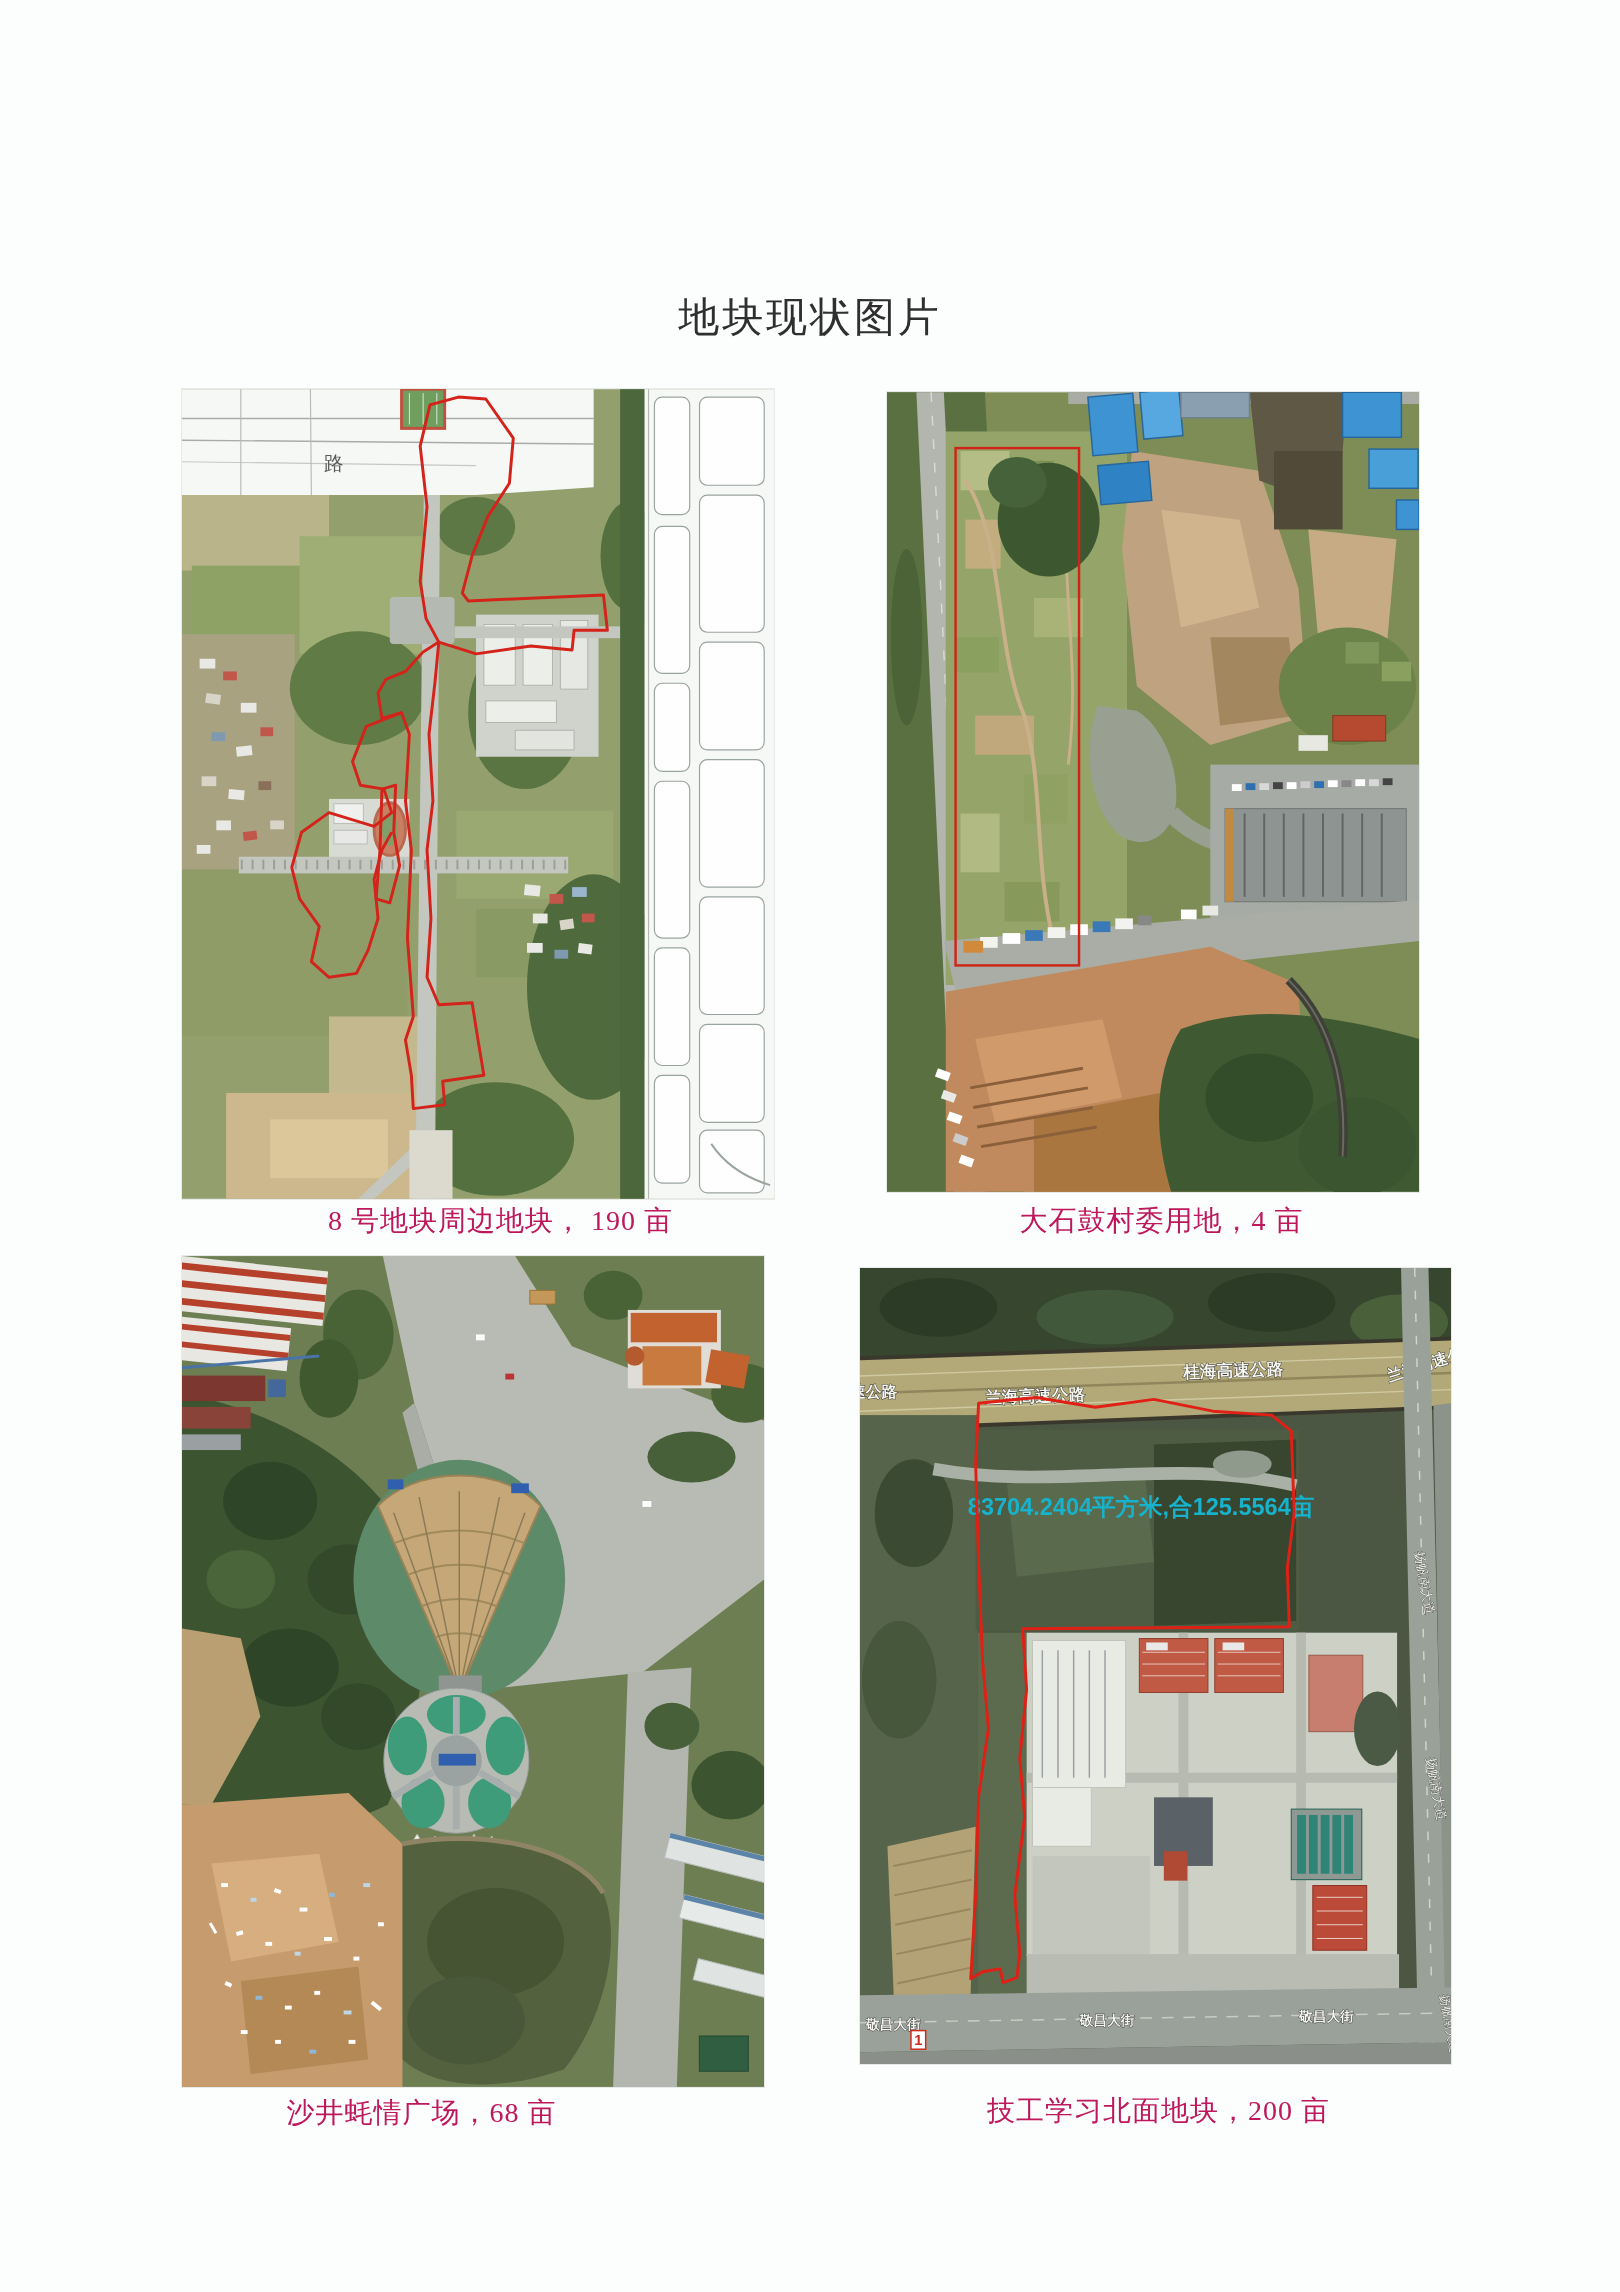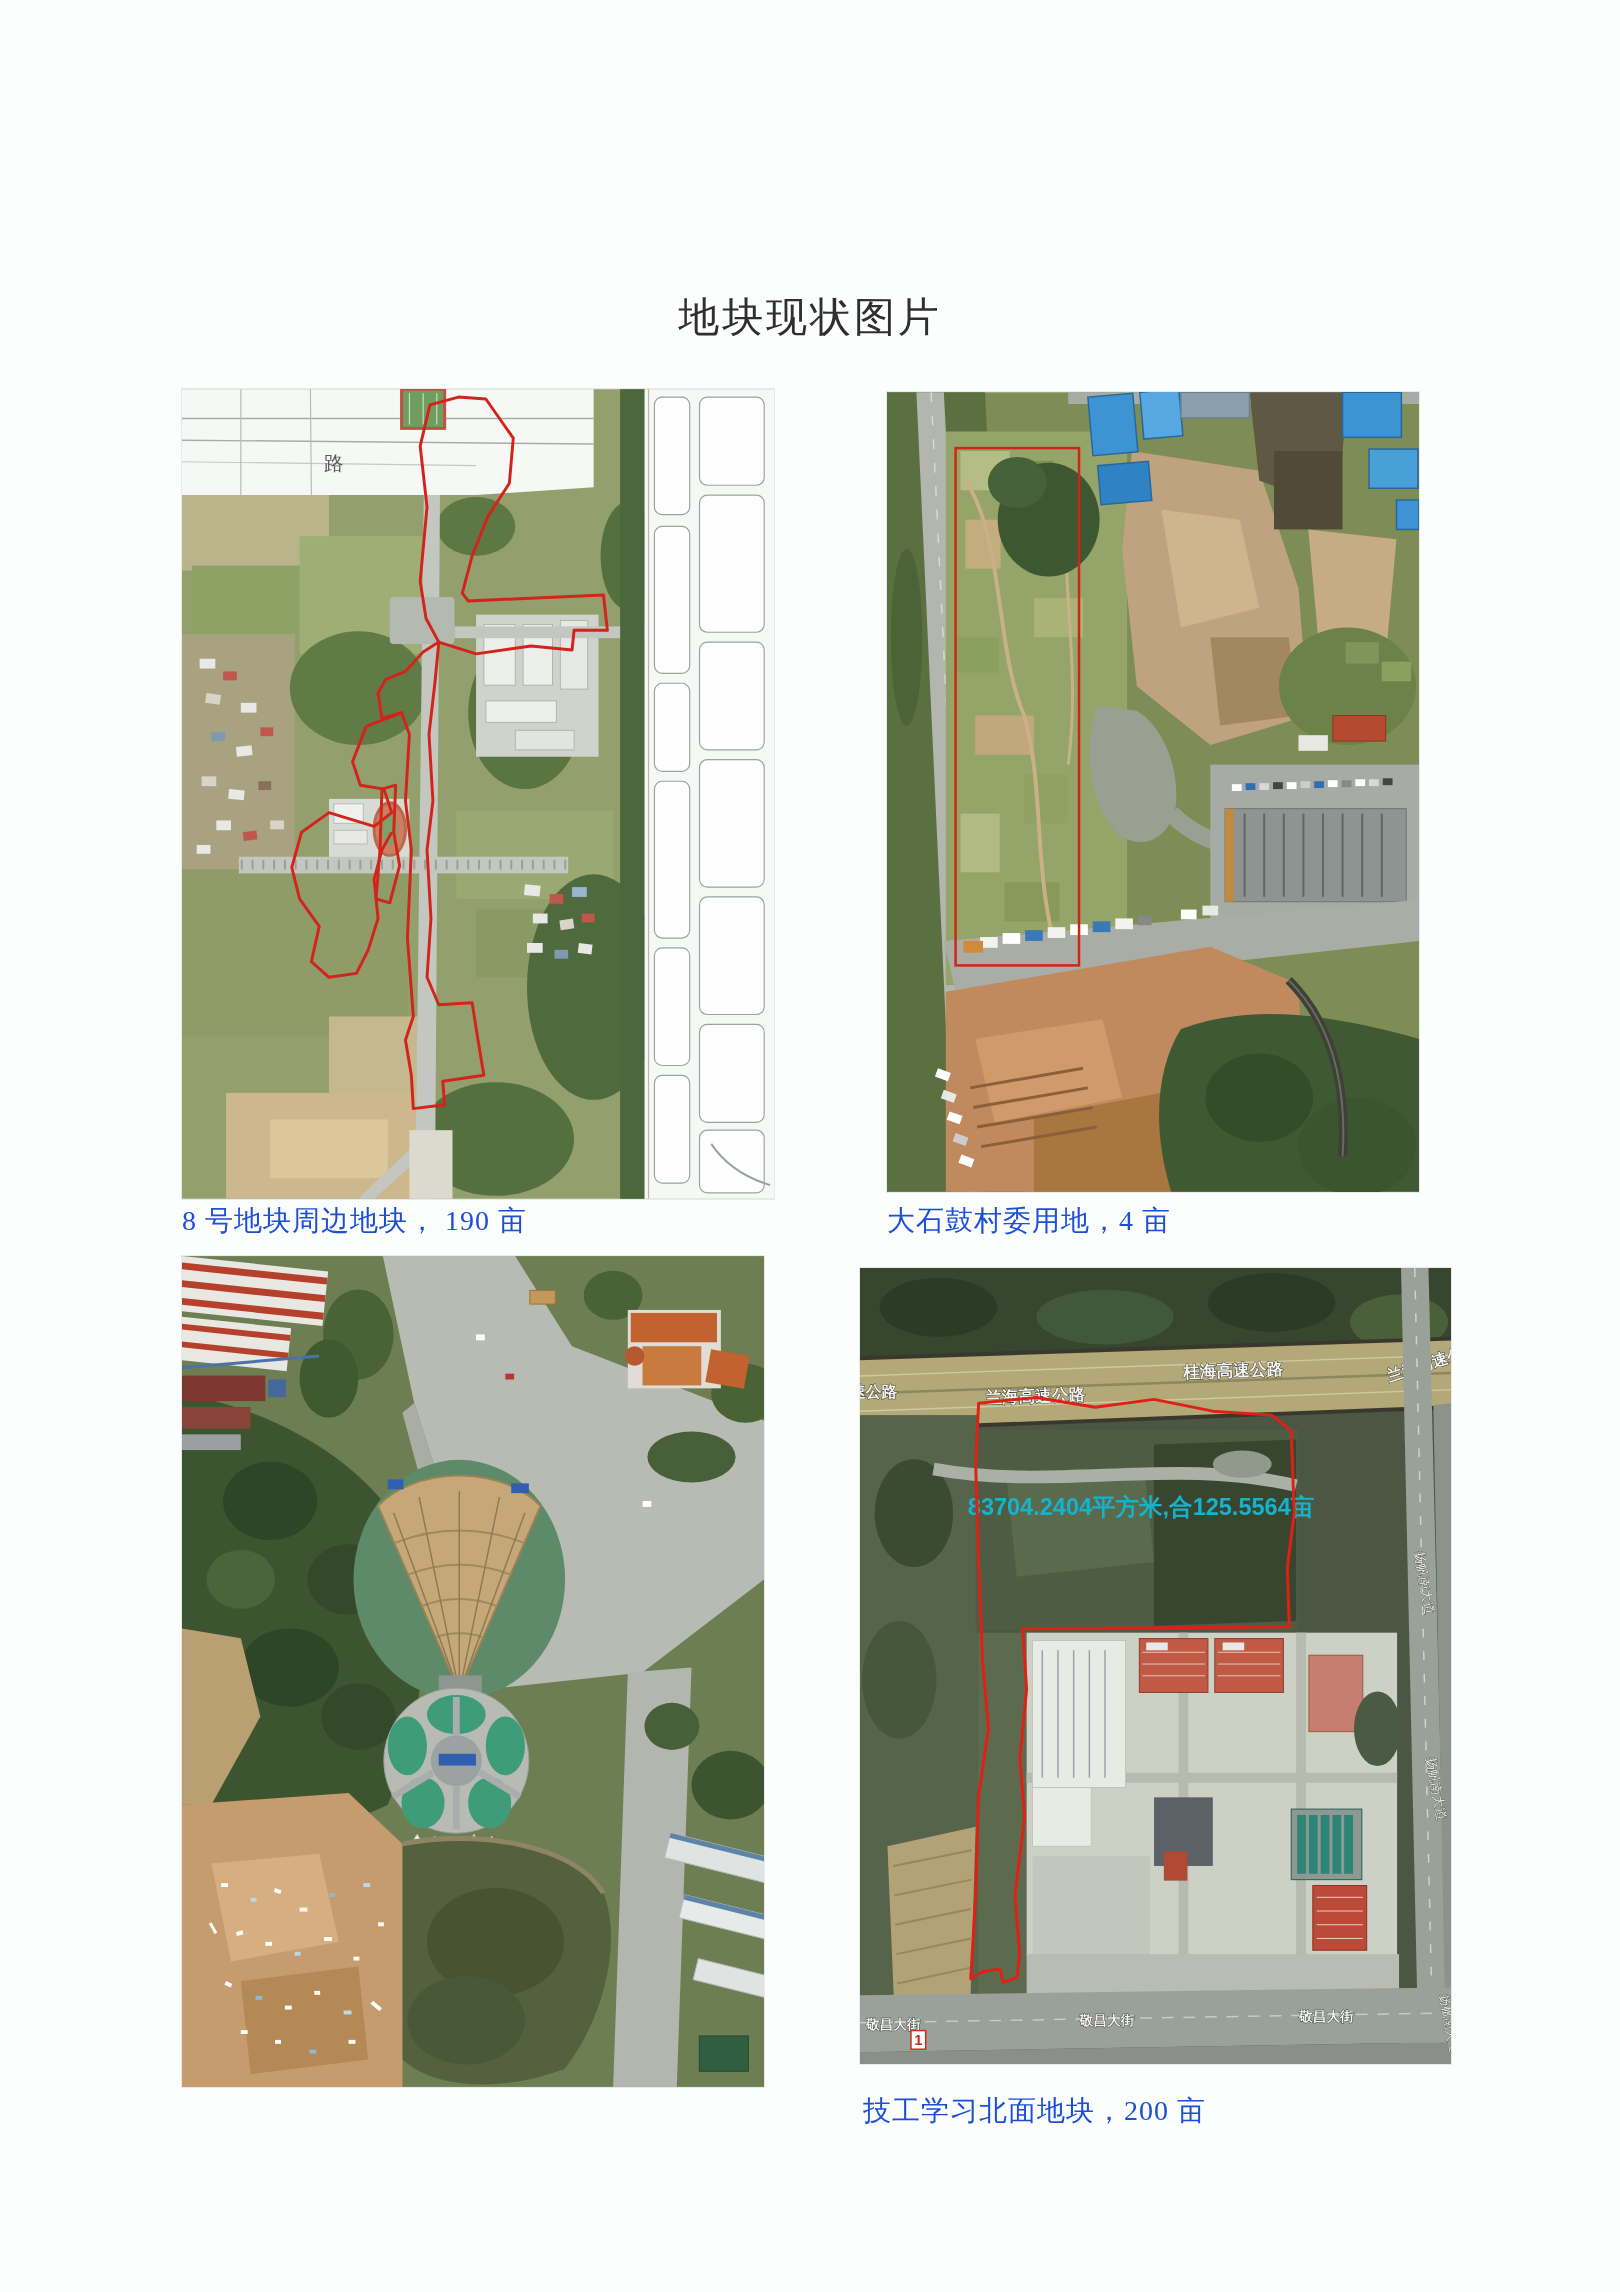--- a/index.html
+++ b/index.html
@@ -11,22 +11,22 @@
     color:#2a2a2a;
   }
   .page{position:absolute;inset:0;text-decoration:underline;}
   .doc-title{
     position:absolute;top:290px;left:0;width:1620px;
     text-align:center;font-size:41px;letter-spacing:2.9px;color:#2f2f2f;
   }
   .fig{position:absolute;box-shadow:0 0 0 1px rgba(120,120,120,.15);}
   .fig svg{display:block;}
   .cap{
-    position:absolute;font-size:28px;color:#1d4ed8;letter-spacing:1px;
-    white-space:nowrap;
+    position:absolute;font-size:28px;color:#be185d;letter-spacing:1px;
+    text-align:center;white-space:nowrap;
   }
   .cap1{top:1202px;left:182px;width:637px;}
   .cap2{top:1202px;left:887px;width:549px;}
   .cap3{top:2094px;left:147px;width:549px;}
   .cap4{top:2092px;left:863px;width:591px;}
   text{font-family:"Liberation Sans","DejaVu Sans",sans-serif;}
 </style>
 </head>
 <body>
 
@@ -599,16 +599,17 @@
     </g>
 
     <path d="M 121,138 L 180,132 L 240,142 L 300,134 L 360,146 L 420,150 L 440,166
              L 443,250 L 436,306 L 438,366 L 166,368 L 170,430 L 163,500 L 168,560 L 158,640 L 163,700 L 160,724
              L 146,729 L 143,715 L 125,718 L 113,725 L 118,640 L 121,539 L 131,470 L 125,400 L 121,300 L 118,200 Z" fill="none" stroke="#e02015" stroke-width="3" stroke-linejoin="round"></path>
   </svg>
   </div>
 
   <div class="cap cap1">8 号地块周边地块， 190 亩</div>
   <div class="cap cap2">大石鼓村委用地，4 亩</div>
+  <div class="cap cap3">沙井蚝情广场，68 亩</div>
   <div class="cap cap4">技工学习北面地块，200 亩</div>
 
 </div>
 
 
 </body></html>

